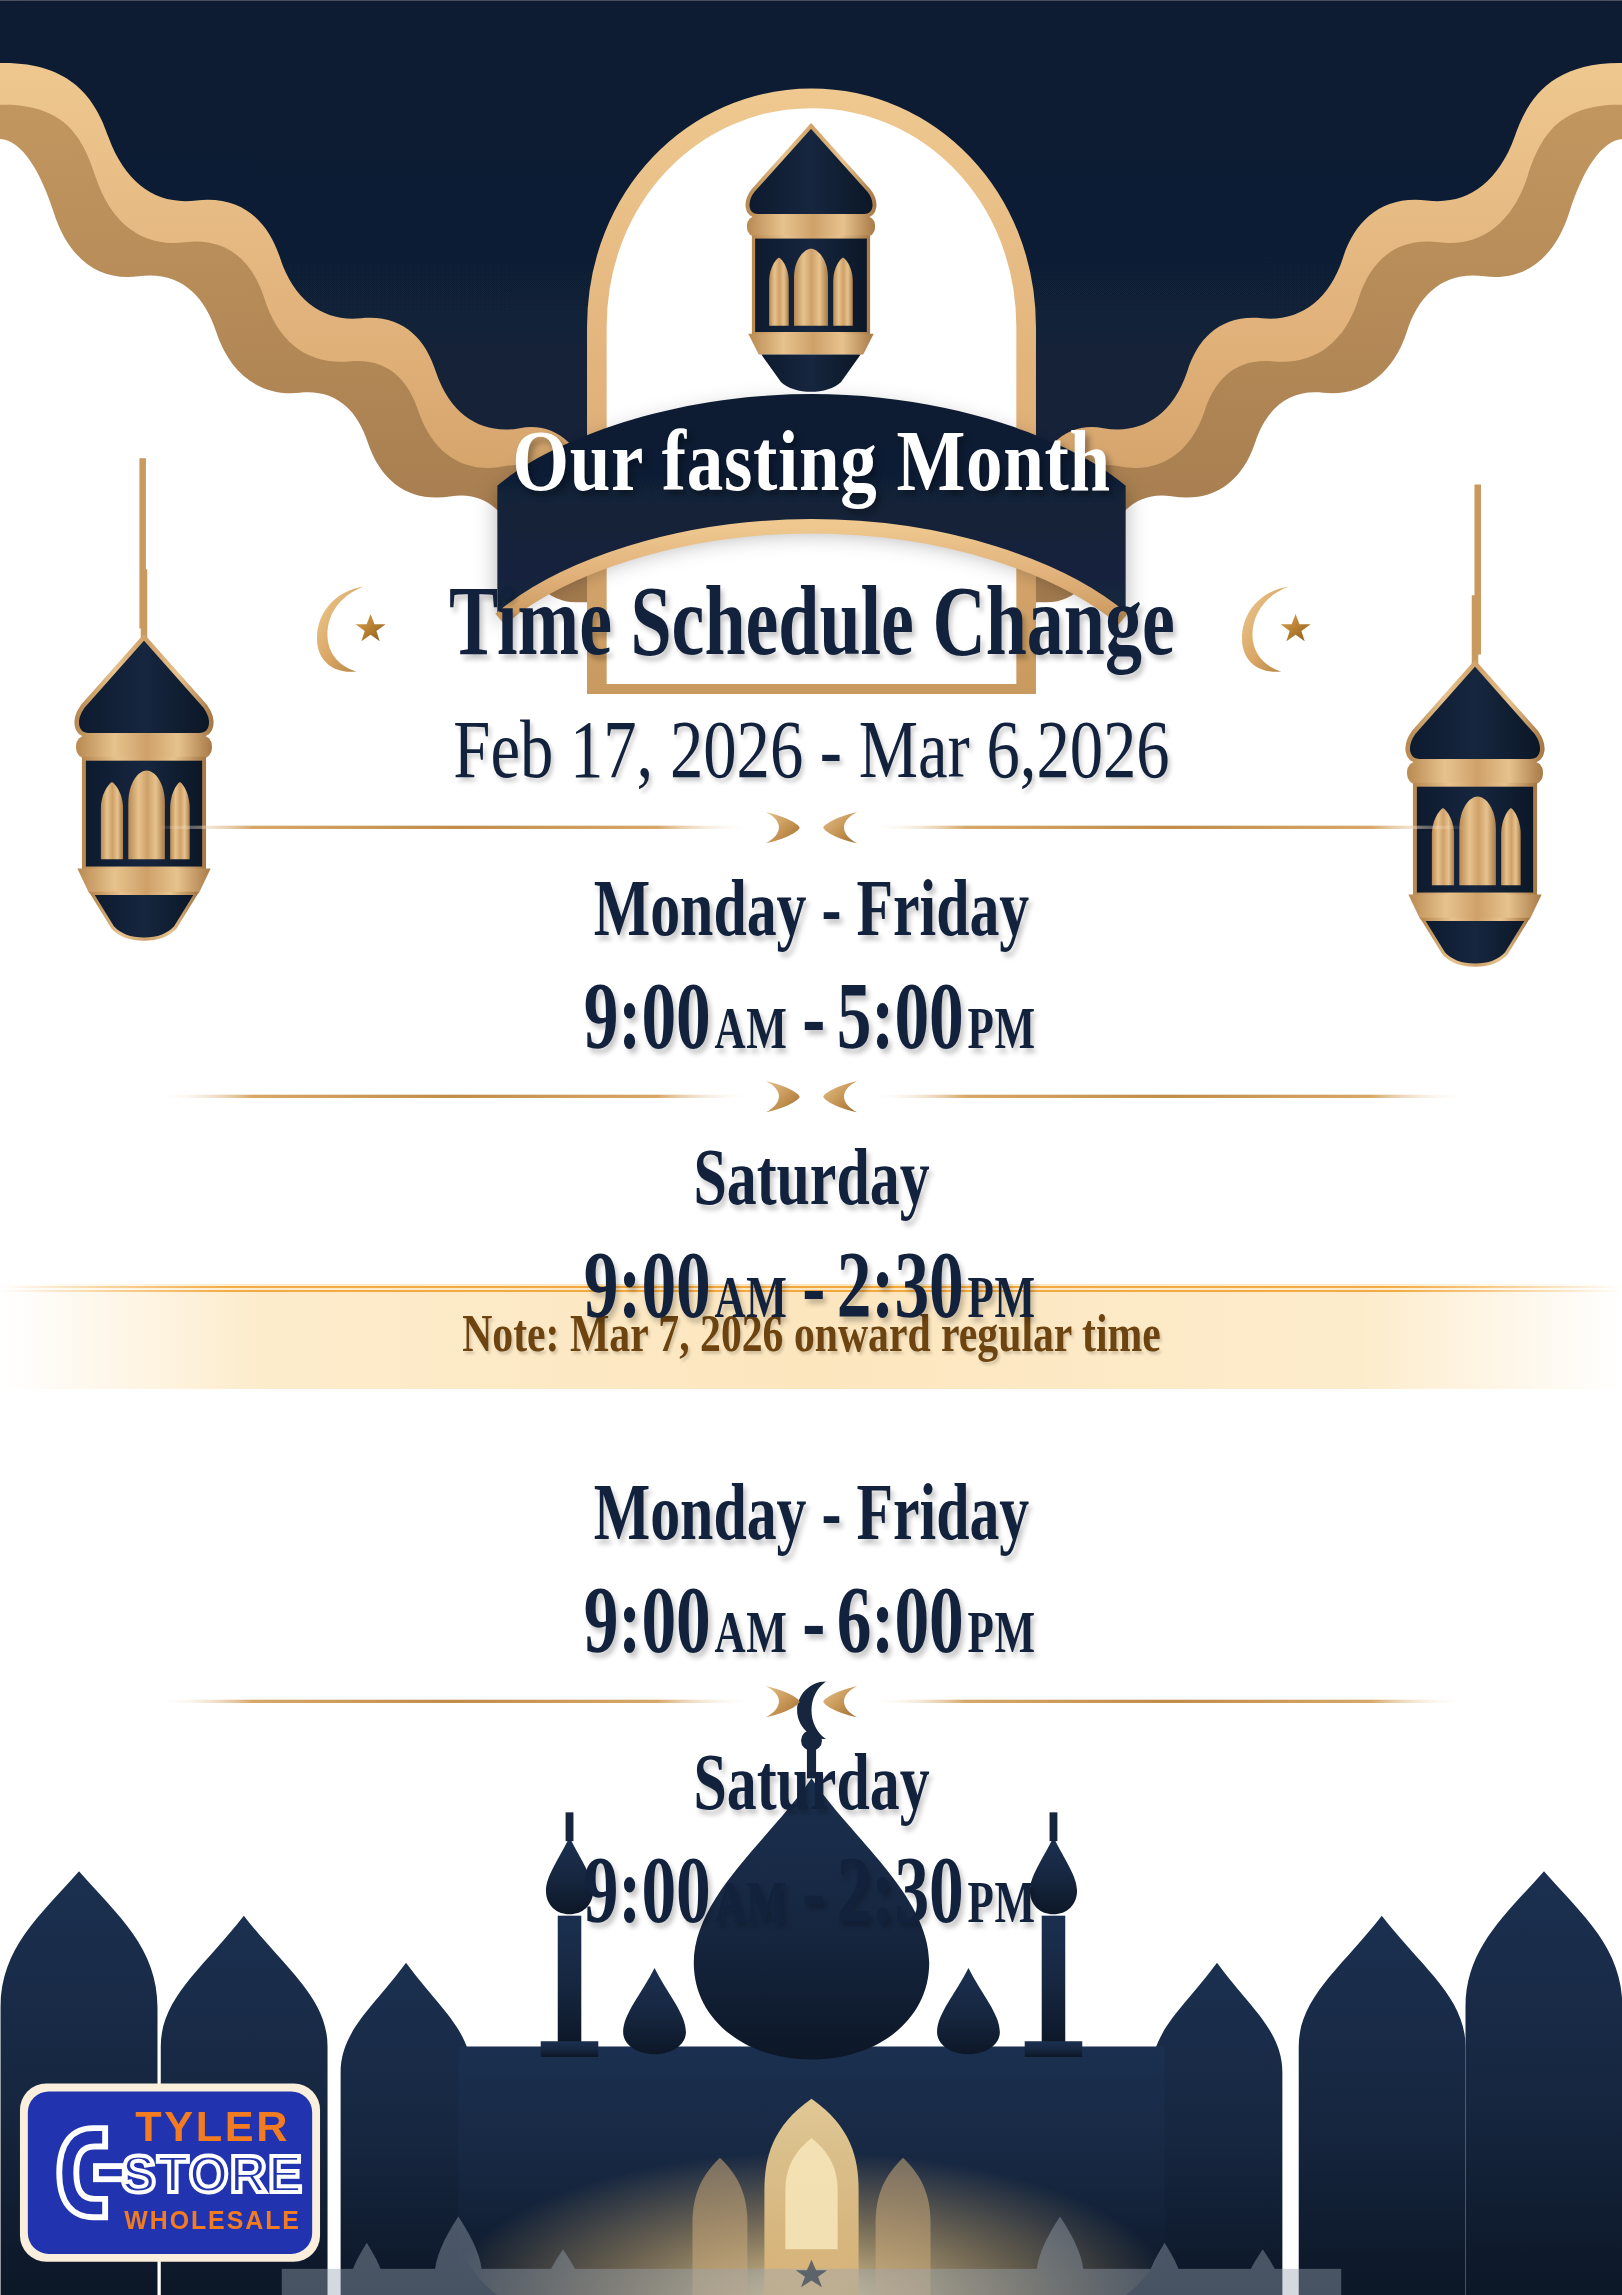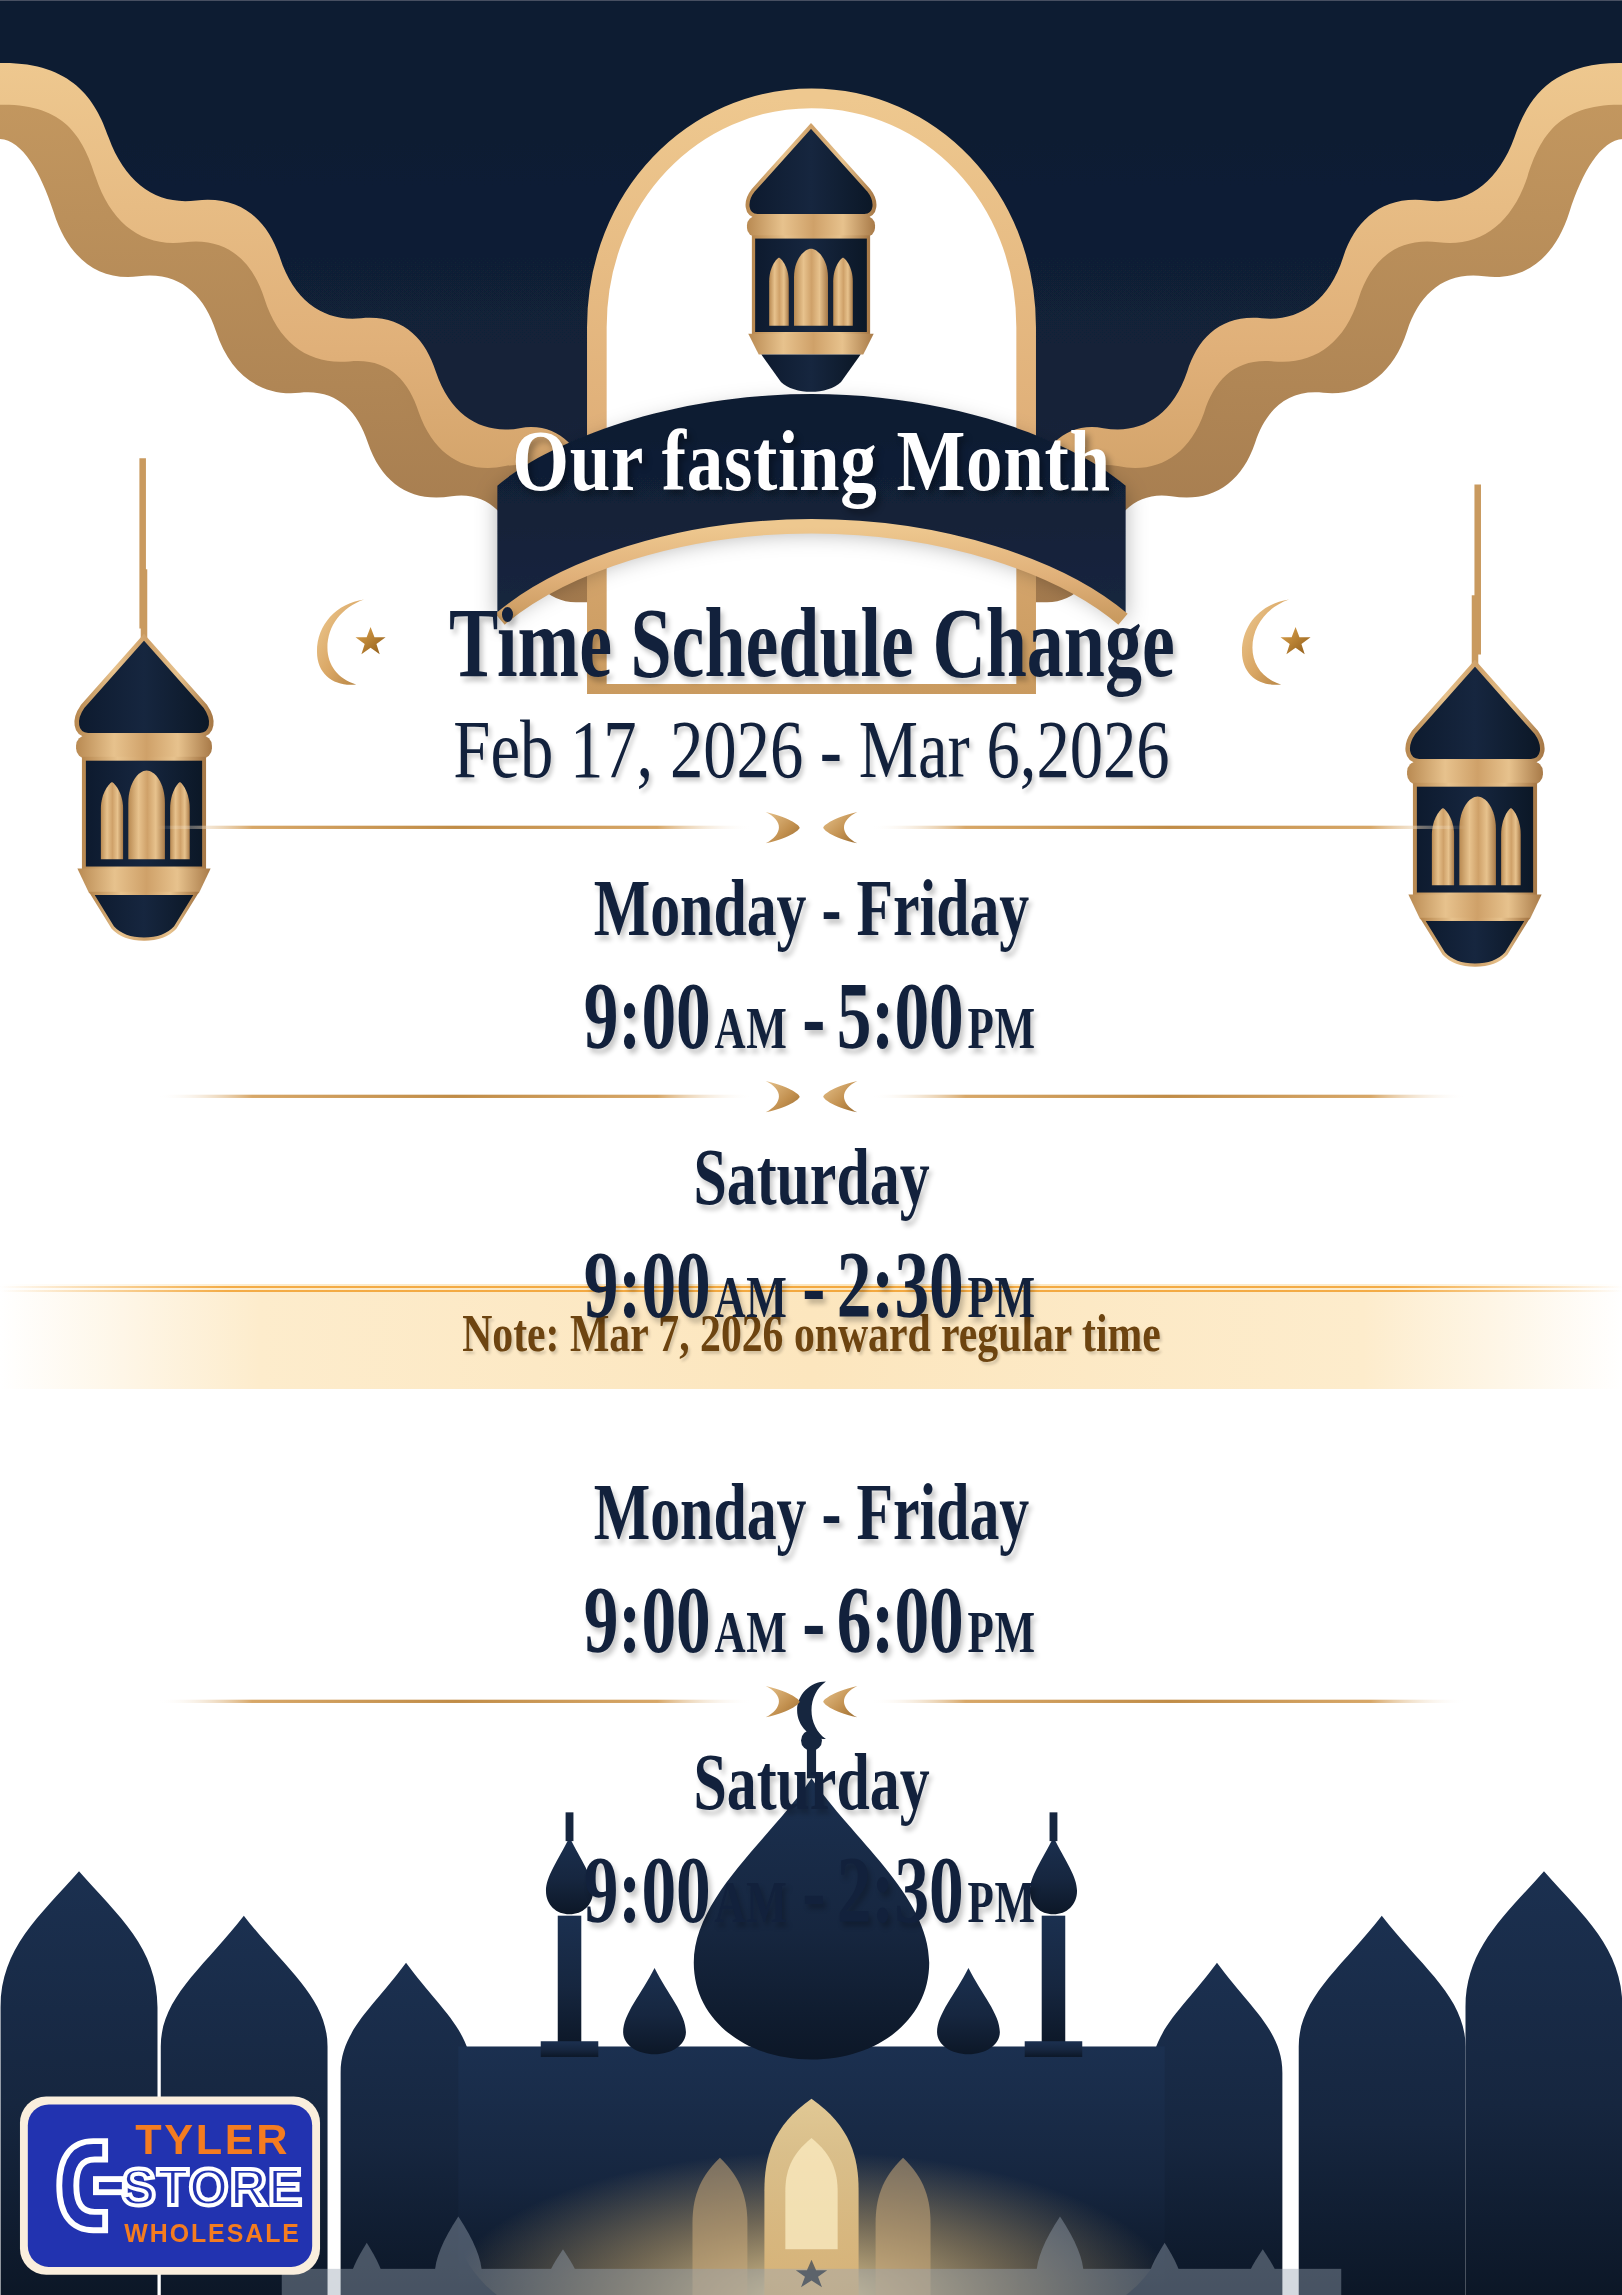--- a/index.html
+++ b/index.html
@@ -35,21 +35,21 @@
 
   
   #content {
     position:absolute; left:0; top:576px; width:1623px;
     text-align:center;
     z-index:6;
   }
 
   .title-row {
     position:relative;
-    display:flex; align-items:flex-end; justify-content:center;
+    display:flex; align-items:flex-start; justify-content:center;
     gap:36px;
     height:111px;
   }
   .main-title {
     color:#12213c;
     font-size:77px;
     font-weight:bold;
     font-family:"Liberation Serif", serif;
     transform:scaleY(1.30) scaleX(0.96);
     letter-spacing:0px;
@@ -148,21 +148,21 @@
 
   
   .lantern { position:absolute; z-index:5; }
   #lantern-left  { left:46px;  top:569px;  width:196px; height:386px; }
   #lantern-right { left:1377px;top:595px;  width:196px; height:386px; }
   #lantern-top   { left:713px;top:118px;  width:196px; height:281px; z-index:7;}
   .lantern svg { display:block; width:100%; height:100%; }
 
   
   #logo {
-    position:absolute; left:15.7px; bottom:15px;
+    position:absolute; left:15.7px; bottom:28px;
     width:308px; height:190px;
     z-index:9;
   }
   #logo svg { display:block; width:100%; height:100%; }
 </style>
 </head>
 <body>
 
 <div id="top-ornament">
   <svg viewBox="0 0 2480 1060" xmlns="http://www.w3.org/2000/svg">

